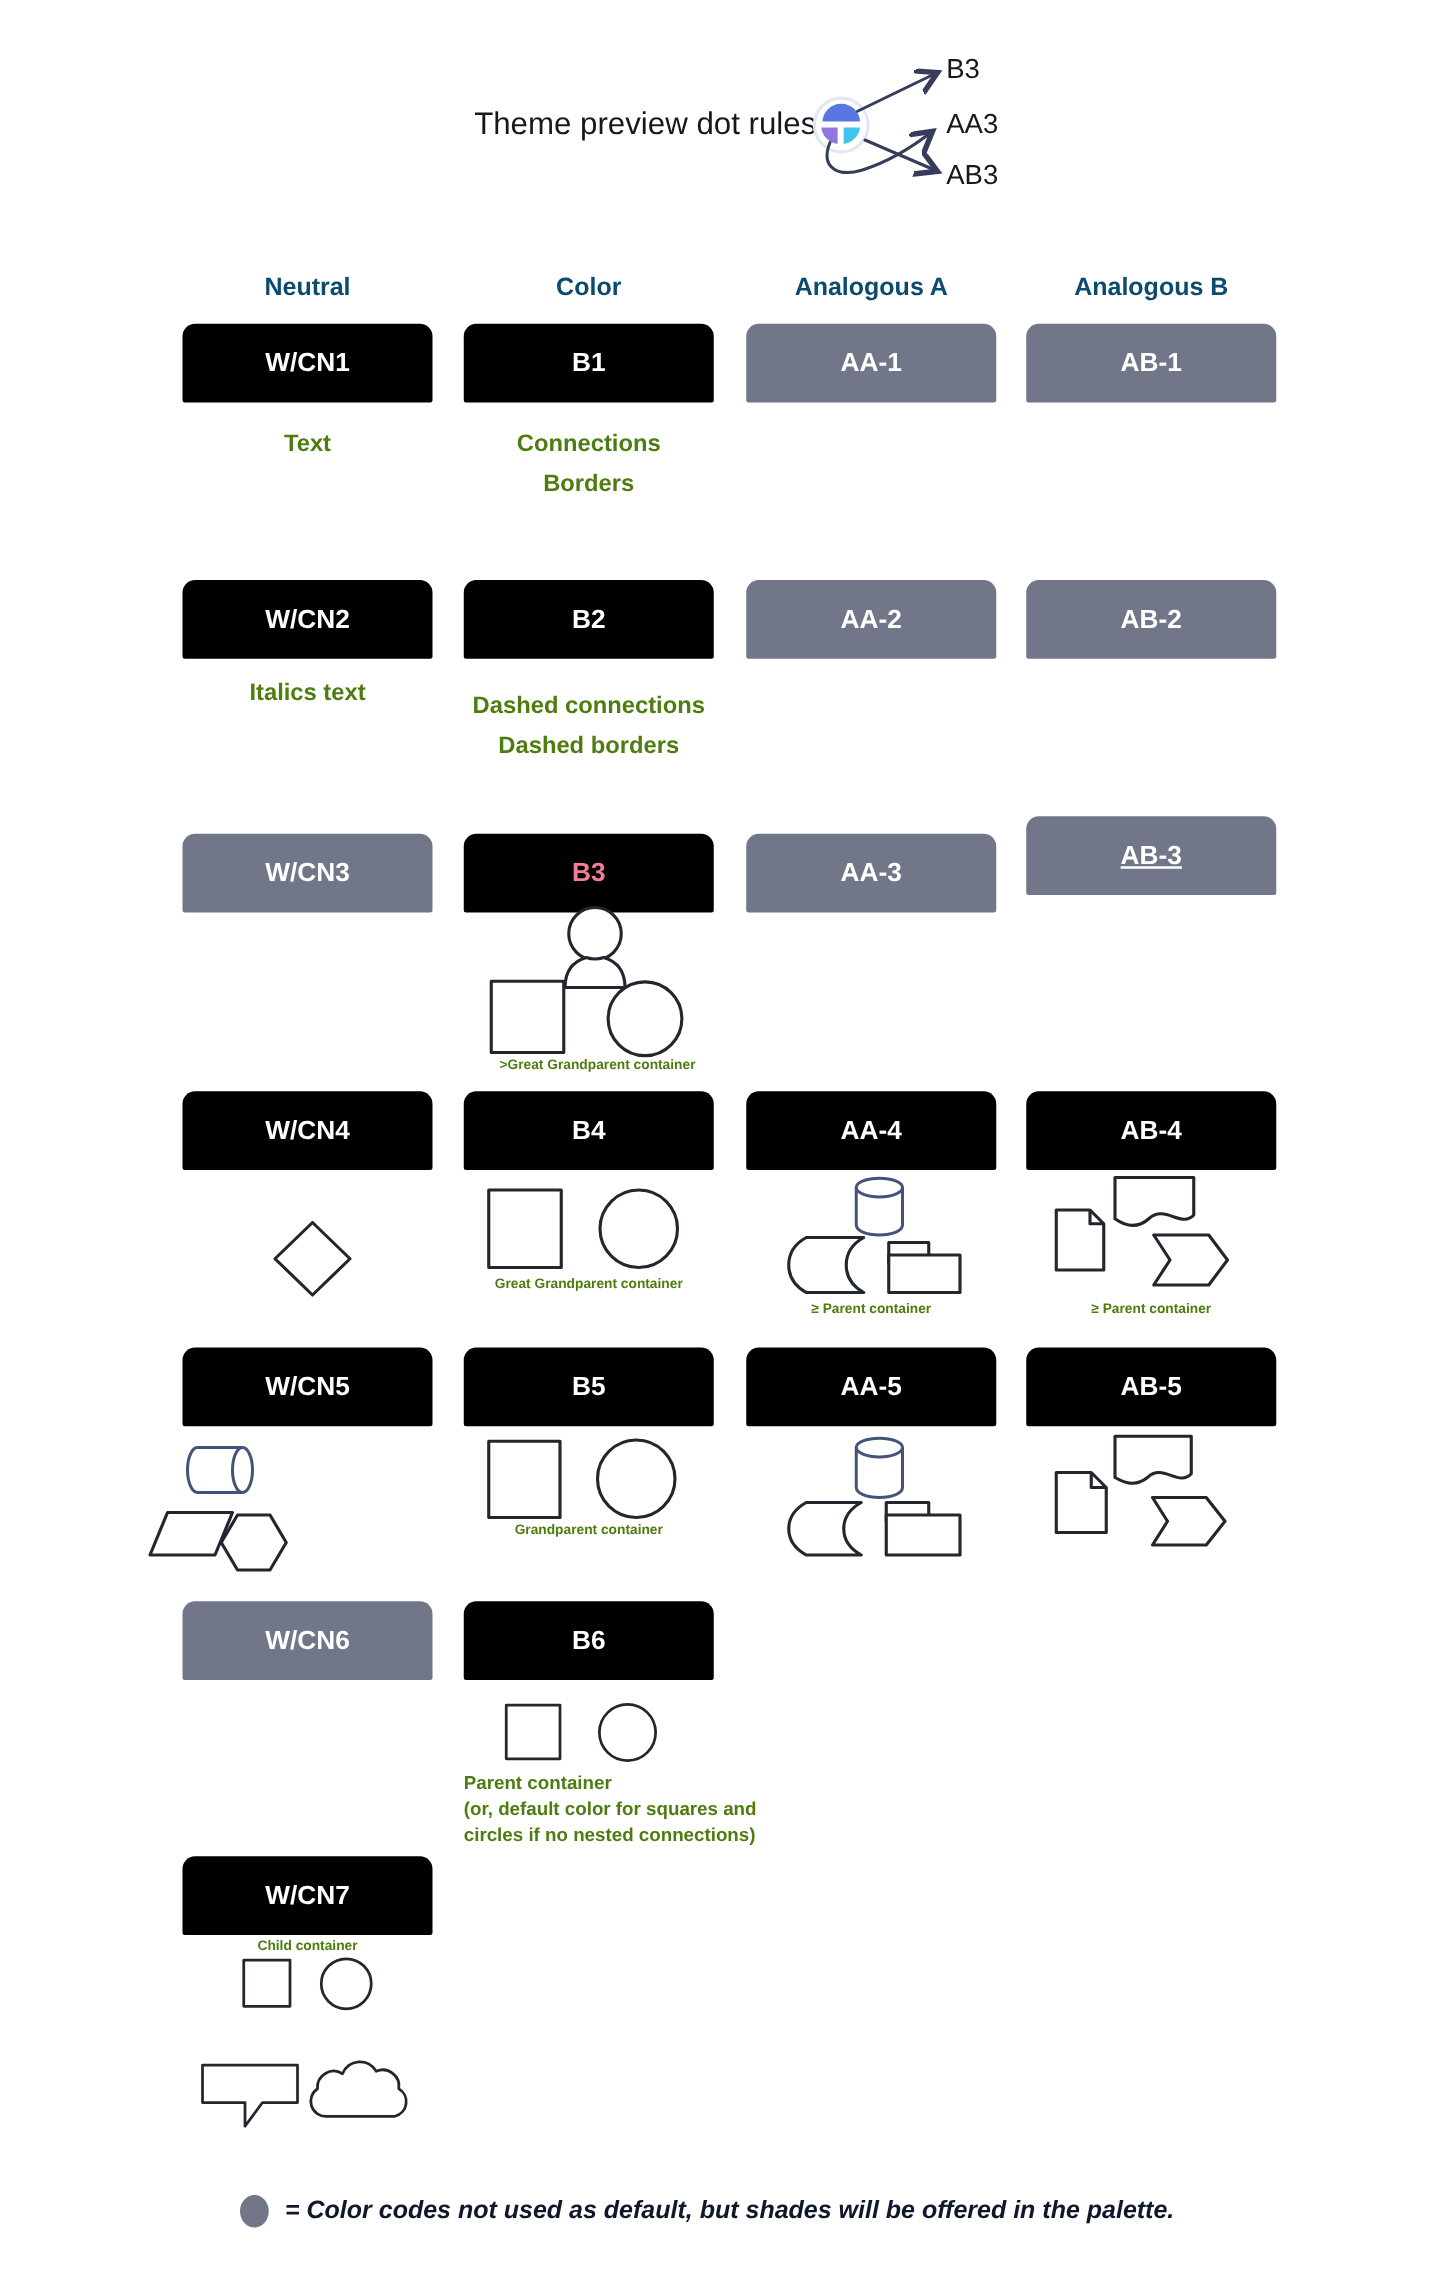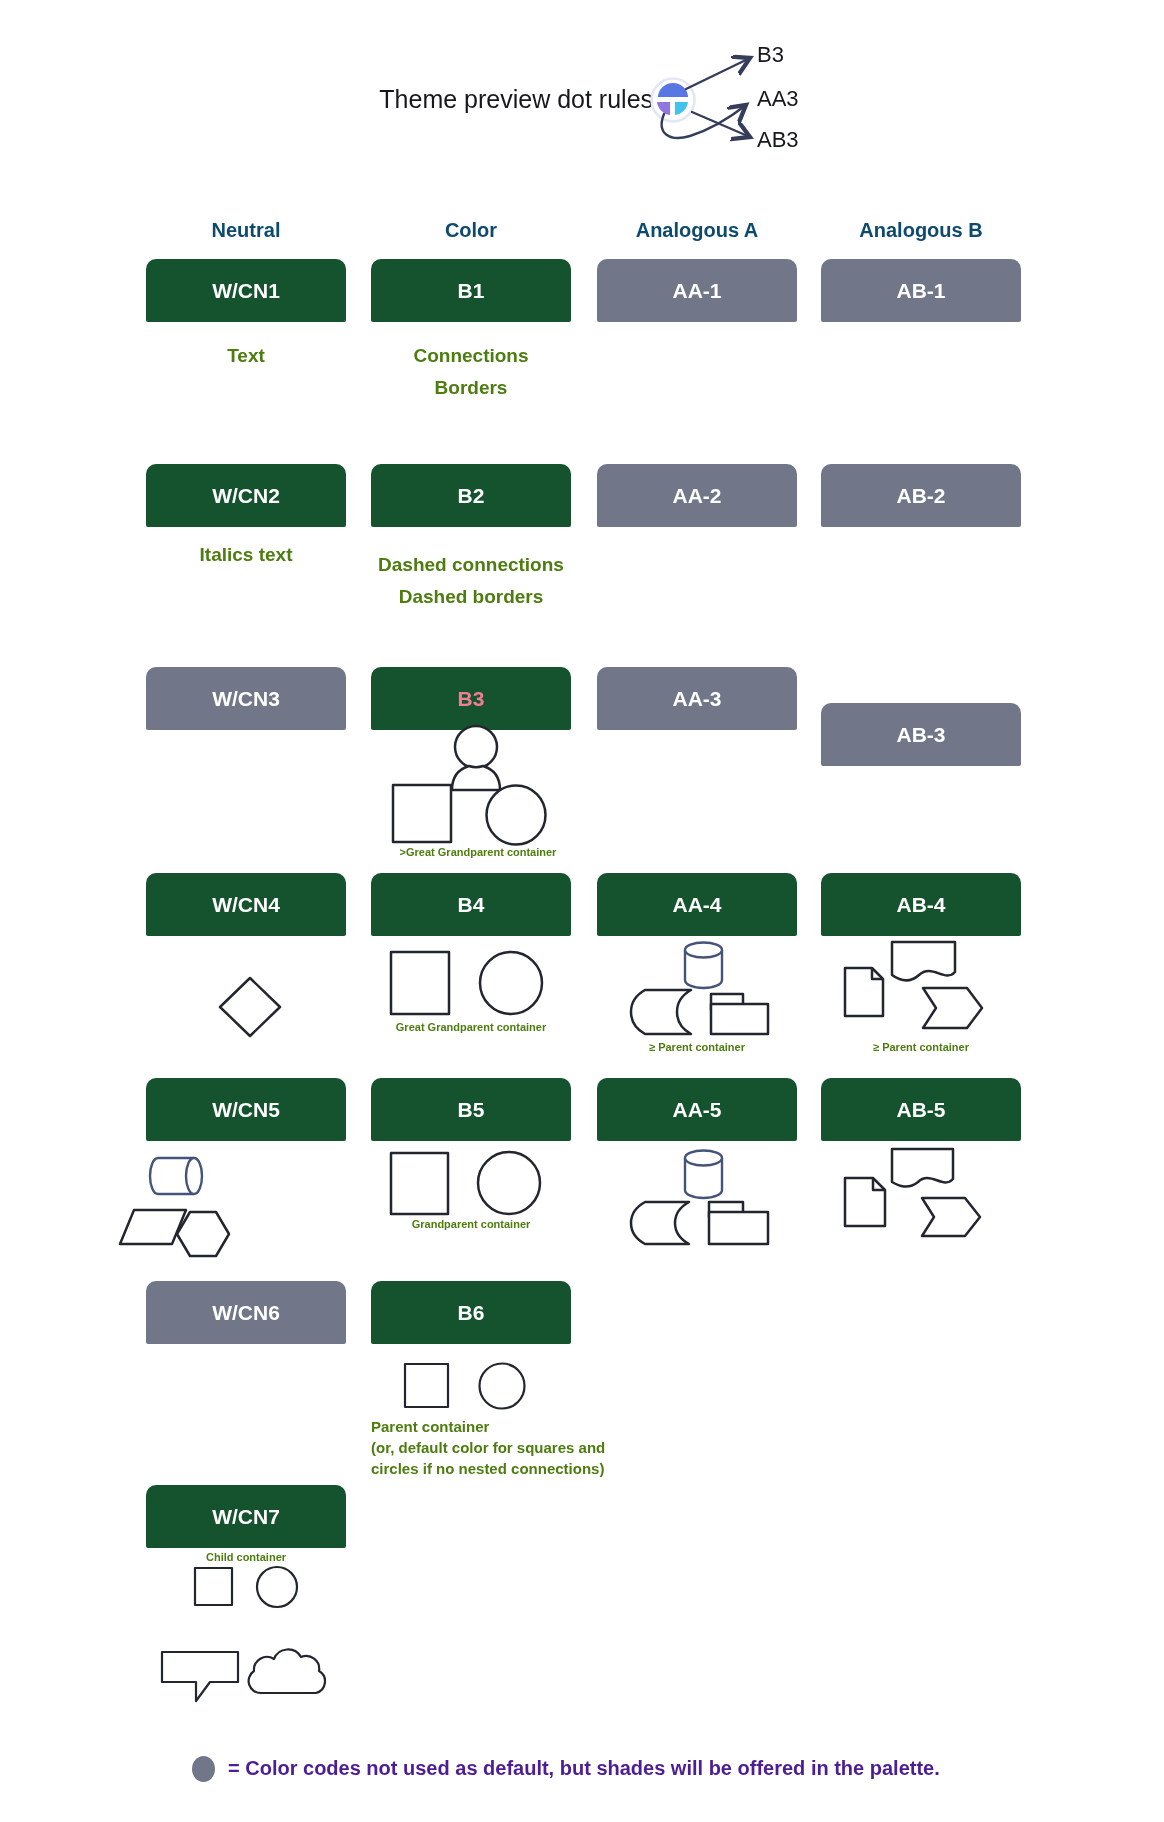--- a/index.html
+++ b/index.html
@@ -1,37 +1,37 @@
 <!DOCTYPE html>
 <html><head>
 <meta charset="utf-8">
 <style>
   html,body{margin:0;padding:0;background:#fff;}
   #canvas{position:relative;width:1164px;height:1822px;background:#fff;overflow:hidden;
           font-family:"Liberation Sans",sans-serif;color:#16181D;}
   .swatch{position:absolute;width:200px;height:63px;border-radius:10px 10px 2px 2px;
           display:flex;align-items:center;justify-content:center;
           font-size:21px;font-weight:bold;color:#fff;}
-  .swatch.dark{background:#14532d;}
+  .swatch.dark{background:#000000;}
   .swatch.gray{background:#717689;}
   .swatch .pink{color:#F27E93;}
   .col-header{position:absolute;top:219px;width:200px;text-align:center;
               font-size:20px;font-weight:bold;color:#0c4a6e;}
   .note{position:absolute;font-weight:bold;color:#4d7c0f;white-space:nowrap;}
   .note.big{font-size:19px;width:200px;text-align:center;}
   .note.bigwide{font-size:19px;width:240px;text-align:center;}
   .note.small{font-size:11px;width:250px;text-align:center;}
   .note.smallleft{font-size:15px;text-align:left;}
   .title{position:absolute;left:300px;top:85px;width:360px;text-align:right;
          font-size:25px;font-weight:500;color:#16181D;}
   .dotlabel{position:absolute;left:757px;font-size:22px;font-weight:500;color:#16181D;}
   .legend-dot{position:absolute;left:192px;top:1756px;width:23px;height:26px;
               border-radius:50%;background:#717689;}
   .legend-text{position:absolute;left:228px;top:1757px;font-size:20px;font-weight:bold;
-               color:#4c1d95;white-space:nowrap;}
+               color:#0f172a;white-space:nowrap;font-style:italic;}
   svg{position:absolute;overflow:visible;}
   .shape{fill:#fff;stroke:#23262F;stroke-width:2.5;stroke-linejoin:round;}
   .shape-thin{fill:#fff;stroke:#23262F;stroke-width:2.2;stroke-linejoin:round;}
   .cyl{fill:#fff;stroke:#45537A;stroke-width:2.4;stroke-linejoin:round;}
   .arrow{fill:none;stroke:#363D5A;stroke-width:2.4;stroke-linecap:round;}
 </style>
 </head>
 <body>
 
 <div id="canvas">
@@ -95,21 +95,21 @@
 
   <div class="swatch gray" style="left:146px;top:667px;">
       <span>W/CN3</span>
     </div>
   <div class="swatch dark" style="left:371px;top:667px;">
       <span class="pink">B3</span>
     </div>
   <div class="swatch gray" style="left:597px;top:667px;">
       <span>AA-3</span>
     </div>
-  <div class="swatch gray" style="left:821px;top:703px;">
+  <div class="swatch gray" style="left:821px;top:653px;text-decoration:underline;">
       <span>AB-3</span>
     </div>
 
   <svg style="left:378px;top:724px;" width="185" height="125" viewBox="0 0 185 125">
     <rect class="shape" x="15" y="61" width="58" height="57"></rect>
     <circle class="shape" cx="98" cy="23" r="21"></circle>
     <path class="shape" d="M74,66 C74,52 81,45 91,42 A21.5,21.5 0 0 0 105,42 C115,45 122,52 122,66 Z"></path>
     <circle class="shape" cx="138" cy="91" r="29.5"></circle>
   </svg>
   <div class="note small" style="left:353px;top:846px;">&gt;Great Grandparent container</div>

